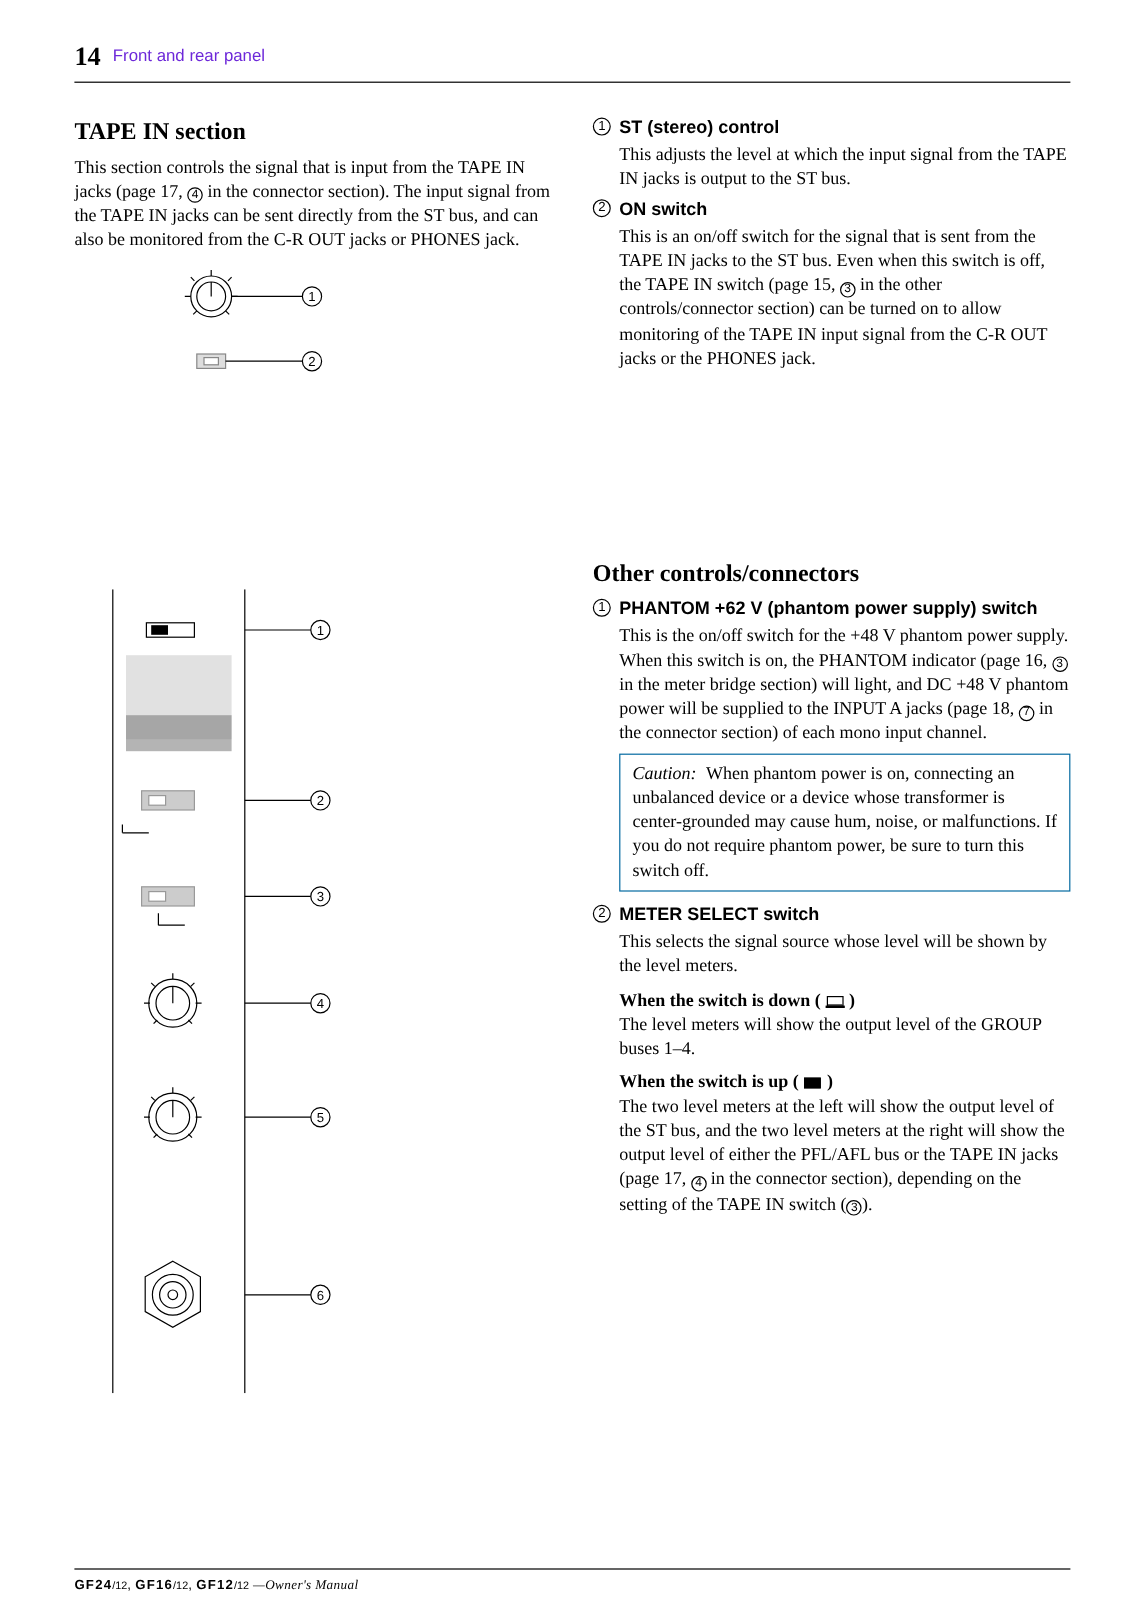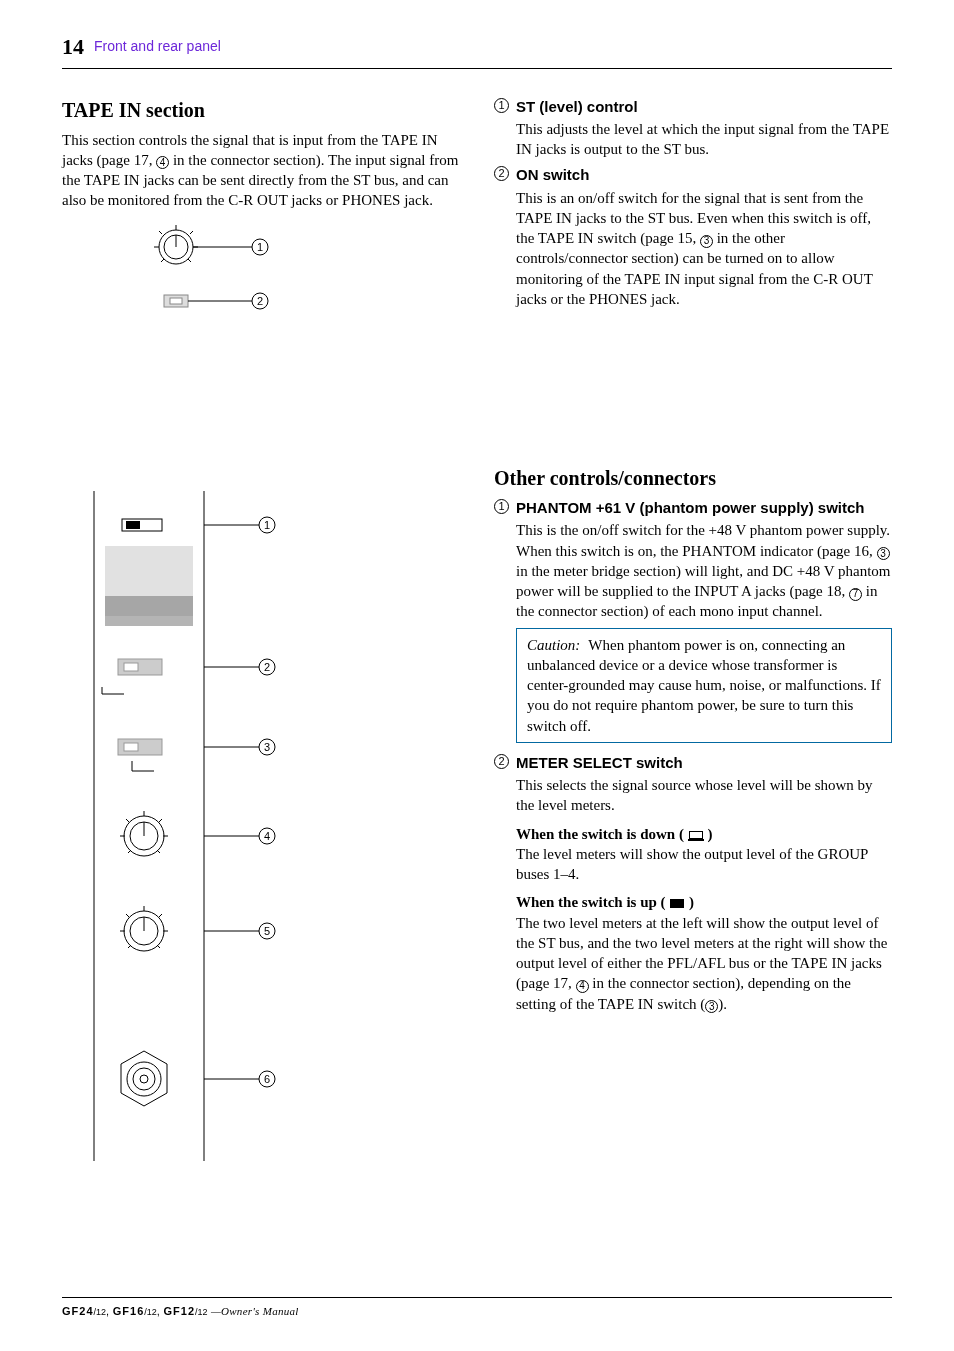--- a/index.html
+++ b/index.html
@@ -92,21 +92,21 @@
     content:""; position:absolute; inset:0; background:#000; top:6px;
   }
 
   
   .diagram { margin: 10px 0 10px 70px; }
   .diagram svg { display:block; }
 
   
   .ftr {
     position: absolute;
-    left: 62px; right: 62px; bottom: 32px;
+    left: 62px; right: 62px; bottom: 22px;
   }
   .ftr-rule { border:0; border-top:1px solid #000; margin-bottom:6px; }
   .ftr-line {
     font-size: 11px;
     font-family: Arial, sans-serif;
     letter-spacing: .3px;
   }
   .ftr-line .model {
     font-family: "Arial Black", Arial, sans-serif;
     letter-spacing: 1px;
@@ -255,39 +255,39 @@
         </g>
       </svg>
     </div>
 
   </div>
 
   <div class="col">
 
     <div class="item">
       <span class="bullet circ">1</span>
-      <div class="title">ST (level) control</div>
+      <div class="title">ST (stereo) control</div>
       <div class="desc">This adjusts the level at which the input signal from the TAPE IN jacks is output to the ST bus.</div>
     </div>
 
     <div class="item">
       <span class="bullet circ">2</span>
       <div class="title">ON switch</div>
       <div class="desc">
         This is an on/off switch for the signal that is sent from the TAPE IN jacks to the ST bus. Even when this switch is off, the TAPE IN switch (page 15, <span class="circ sm">3</span> in the other controls/connector section) can be turned on to allow monitoring of the TAPE IN input signal from the C-R OUT jacks or the PHONES jack.
       </div>
     </div>
 
     <div style="height:150px"></div>
 
     <h2>Other controls/connectors</h2>
 
     <div class="item">
       <span class="bullet circ">1</span>
-      <div class="title">PHANTOM +61 V (phantom power supply) switch</div>
+      <div class="title">PHANTOM +62 V (phantom power supply) switch</div>
       <div class="desc">
         This is the on/off switch for the +48 V phantom power supply. When this switch is on, the PHANTOM indicator (page 16, <span class="circ sm">3</span> in the meter bridge section) will light, and DC +48 V phantom power will be supplied to the INPUT A jacks (page 18, <span class="circ sm">7</span> in the connector section) of each mono input channel.
       </div>
       <div class="cautionbox">
         <span class="lead">Caution:</span><span>When phantom power is on, connecting an unbalanced device or a device whose transformer is center-grounded may cause hum, noise, or malfunctions. If you do not require phantom power, be sure to turn this switch off.</span>
       </div>
     </div>
 
     <div class="item">
       <span class="bullet circ">2</span>

